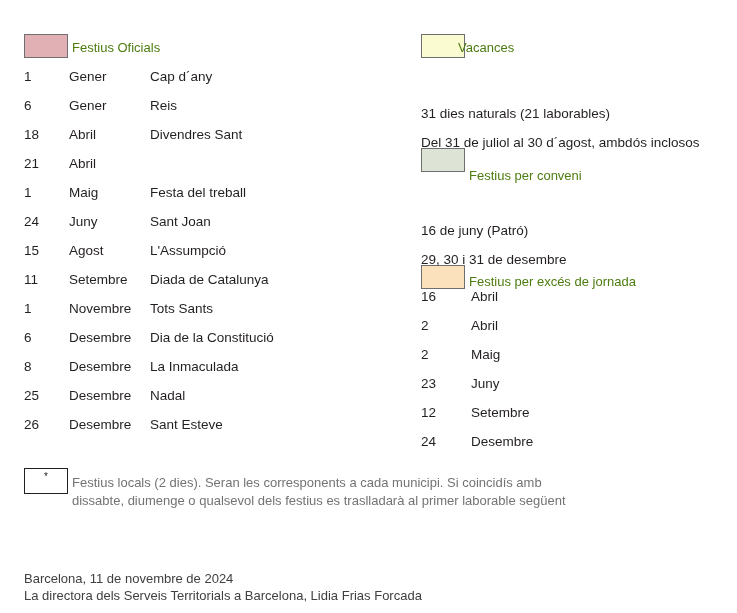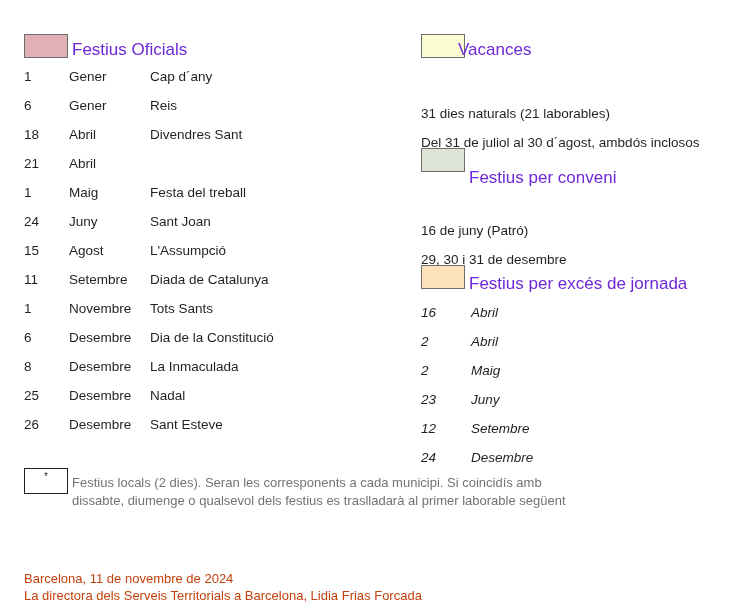--- a/index.html
+++ b/index.html
@@ -24,22 +24,22 @@
   
   .swatch {
     position: absolute;
     width: 44px;
     height: 24px;
     border: 1px solid #6e6e6e;
     box-sizing: border-box;
   }
   .legend-label {
     position: absolute;
-    font-size: 17px;
-    color: #6d28d9;
+    font-size: 13px;
+    color: #4d7c0f;
     white-space: nowrap;
   }
   
   .left-col {
     position: absolute;
     left: 24px;
     top: 68px;
     width: 400px;
   }
   .row {
@@ -112,21 +112,21 @@
     font-size: 13px;
     line-height: 17.5px;
     color: #737373;
   }
   
   .sign {
     position: absolute;
     left: 24px;
     font-size: 13px;
     line-height: 16px;
-    color: #c2410c;
+    color: #404040;
     white-space: nowrap;
     text-align: center;
   }
   .sign-1 { top: 571px; }
   .sign-2 { top: 588px; }
 </style>
 </head>
 <body>
 
 <div class="page">
@@ -217,21 +217,21 @@
     <div class="right-line">Del 31 de juliol al 30 d´agost, ambdós inclosos</div>
   </div>
 
   <div class="right-block" style="top:186px;">
     <div class="right-line">16 de juny (Patró)</div>
   </div>
   <div class="right-block" style="top:215px;">
     <div class="right-line">29, 30 i 31 de desembre</div>
   </div>
 
-  <div class="right-block" style="top:304px;font-style:italic;">
+  <div class="right-block" style="top:288px;">
     <div class="right-row">
       <div class="r-day">16</div>
       <div class="r-month">Abril</div>
     </div>
     <div class="right-row">
       <div class="r-day">2</div>
       <div class="r-month">Abril</div>
     </div>
     <div class="right-row">
       <div class="r-day">2</div>

